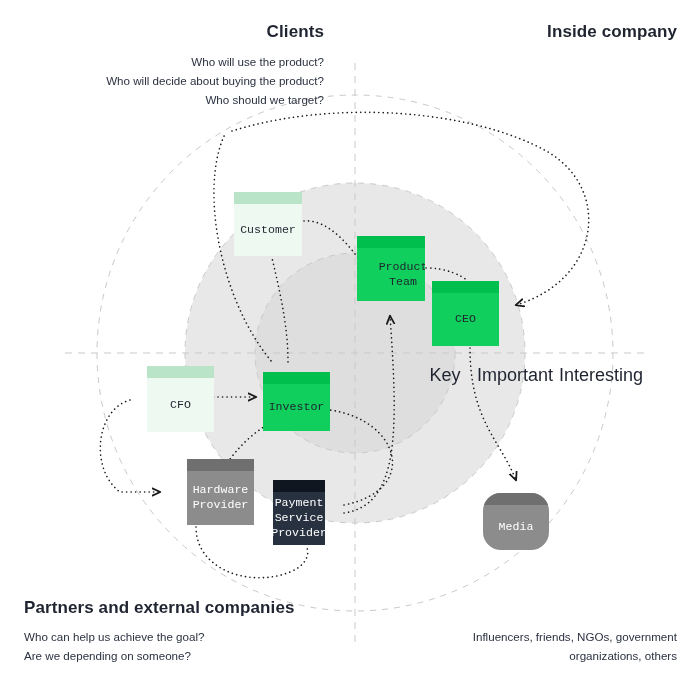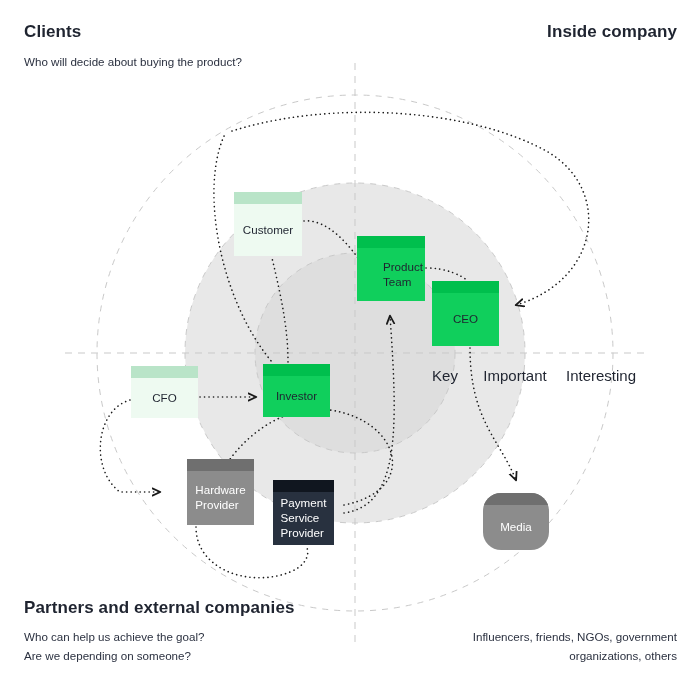--- a/index.html
+++ b/index.html
@@ -31,21 +31,21 @@
     margin: 0 0 11px 0;
     line-height: 1.2;
   }
   .corner-lines {
     font-size: 11.6px;
     line-height: 1.62;
     color: #2b3140;
   }
   .corner-lines div { white-space: pre-wrap; }
 
-  #corner-clients   { left: 24px;  top: 22px;  text-align: left; }
+  #corner-clients   { left: 24px;  top: 22px;  text-align: right; }
   #corner-inside    { right: 23px; top: 22px;  text-align: right; }
   #corner-partners  { left: 24px;  bottom: 34px; text-align: left; }
   #corner-others    { right: 23px; bottom: 34px; text-align: right; }
 
   #corner-partners .corner-title,
   #corner-others .corner-title { margin-bottom: 10px; }
 
   
   #diagram {
     position: absolute;
@@ -57,38 +57,39 @@
   #diagram-svg {
     position: absolute;
     left: 0; top: 0;
     width: 700px;
     height: 700px;
   }
 
   
   .ring-label {
     position: absolute;
-    font-size: 15px;
+    font-size: 18px;
     color: #1f2430;
     white-space: nowrap;
     transform: translate(-50%, -50%);
   }
 
   
   .card {
     position: absolute;
     box-sizing: border-box;
     display: flex;
     align-items: center;
     justify-content: center;
-    text-align: left;
+    text-align: center;
     font-size: 11.6px;
     line-height: 1.28;
     padding: 6px 4px 2px 4px;
     overflow: hidden;
+    font-family: Liberation Mono, monospace;
   }
   .card .card-band {
     position: absolute;
     left: 0; top: 0;
     width: 100%;
     height: 12px;
   }
   .card .card-label {
     position: relative;
     z-index: 2;
@@ -142,50 +143,52 @@
       </div>
       <div class="card" style="left: 357px; top: 236px; width: 68px; height: 65px; background: rgb(16, 207, 92); color: rgb(31, 36, 48); padding-left: 28px;">
         <div class="card-band" style="background: rgb(0, 191, 77);"></div>
         <div class="card-label">Product
 Team</div>
       </div>
       <div class="card" style="left: 432px; top: 281px; width: 67px; height: 65px; background: rgb(16, 207, 92); color: rgb(31, 36, 48);">
         <div class="card-band" style="background: rgb(0, 191, 77);"></div>
         <div class="card-label">CEO</div>
       </div>
-      <div class="card" style="left: 131px; top: 366px; width: 67px; height: 52px; background: rgb(238, 250, 241); color: rgb(31, 36, 48);">
+      <div class="card" style="left: 147px; top: 366px; width: 67px; height: 66px; background: rgb(238, 250, 241); color: rgb(31, 36, 48);">
         <div class="card-band" style="background: rgb(185, 228, 200);"></div>
         <div class="card-label">CFO</div>
       </div>
-      <div class="card" style="left: 263px; top: 364px; width: 67px; height: 53px; background: rgb(16, 207, 92); color: rgb(31, 36, 48);">
+      <div class="card" style="left: 263px; top: 372px; width: 67px; height: 59px; background: rgb(16, 207, 92); color: rgb(31, 36, 48);">
         <div class="card-band" style="background: rgb(0, 191, 77);"></div>
         <div class="card-label">Investor</div>
       </div>
       <div class="card" style="left: 164px; top: 459px; width: 67px; height: 66px; background: rgb(140, 140, 140); color: rgb(255, 255, 255); margin-left: 23px;">
         <div class="card-band" style="background: rgb(111, 111, 111);"></div>
         <div class="card-label">Hardware
 Provider</div>
       </div>
-      <div class="card" style="left: 273px; top: 480px; width: 61px; height: 65px; background: rgb(40, 49, 63); color: rgb(255, 255, 255);">
+      <div class="card" style="left: 273px; top: 480px; width: 52px; height: 65px; background: rgb(40, 49, 63); color: rgb(255, 255, 255);">
         <div class="card-band" style="background: rgb(16, 22, 31);"></div>
         <div class="card-label">Payment
 Service
 Provider</div>
       </div>
       <div class="card" style="left: 483px; top: 493px; width: 66px; height: 57px; background: rgb(140, 140, 140); color: rgb(255, 255, 255); border-radius: 18px;">
         <div class="card-band" style="background: rgb(111, 111, 111);"></div>
         <div class="card-label">Media</div>
       </div>
     </div>
 </div>
 
 <div class="corner" id="corner-clients">
   <div class="corner-title">Clients</div>
   <div class="corner-lines">
+      <div>Who will use the product?</div>
       <div>Who will decide about buying the product?</div>
+      <div>Who should we target?</div>
     </div>
 </div>
 
 <div class="corner" id="corner-inside">
   <div class="corner-title">Inside company</div>
 </div>
 
 <div class="corner" id="corner-partners">
   <div class="corner-title">Partners and external companies</div>
   <div class="corner-lines">

